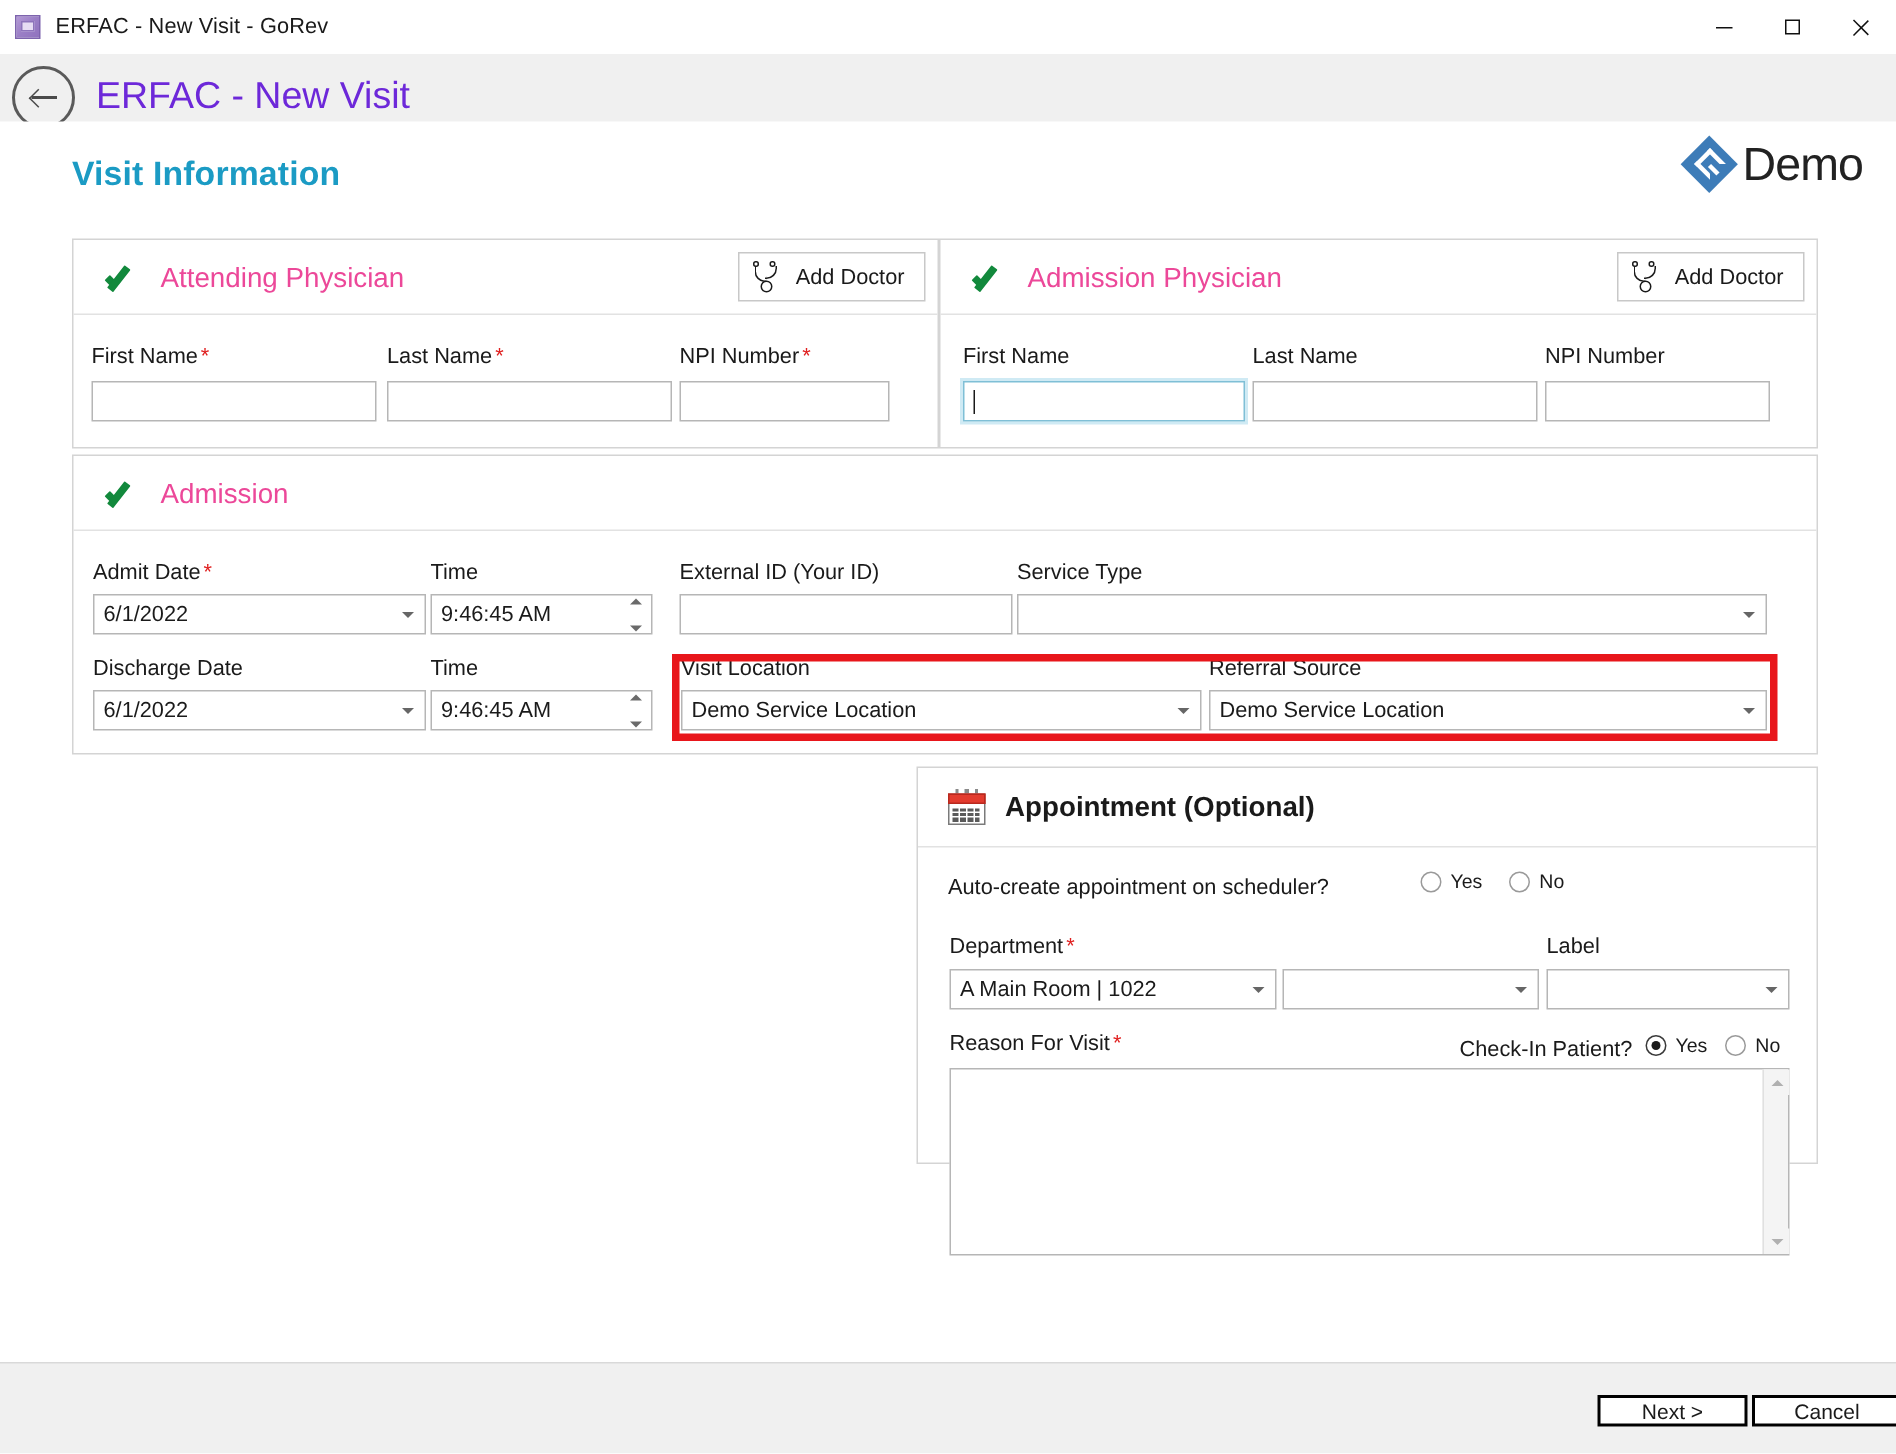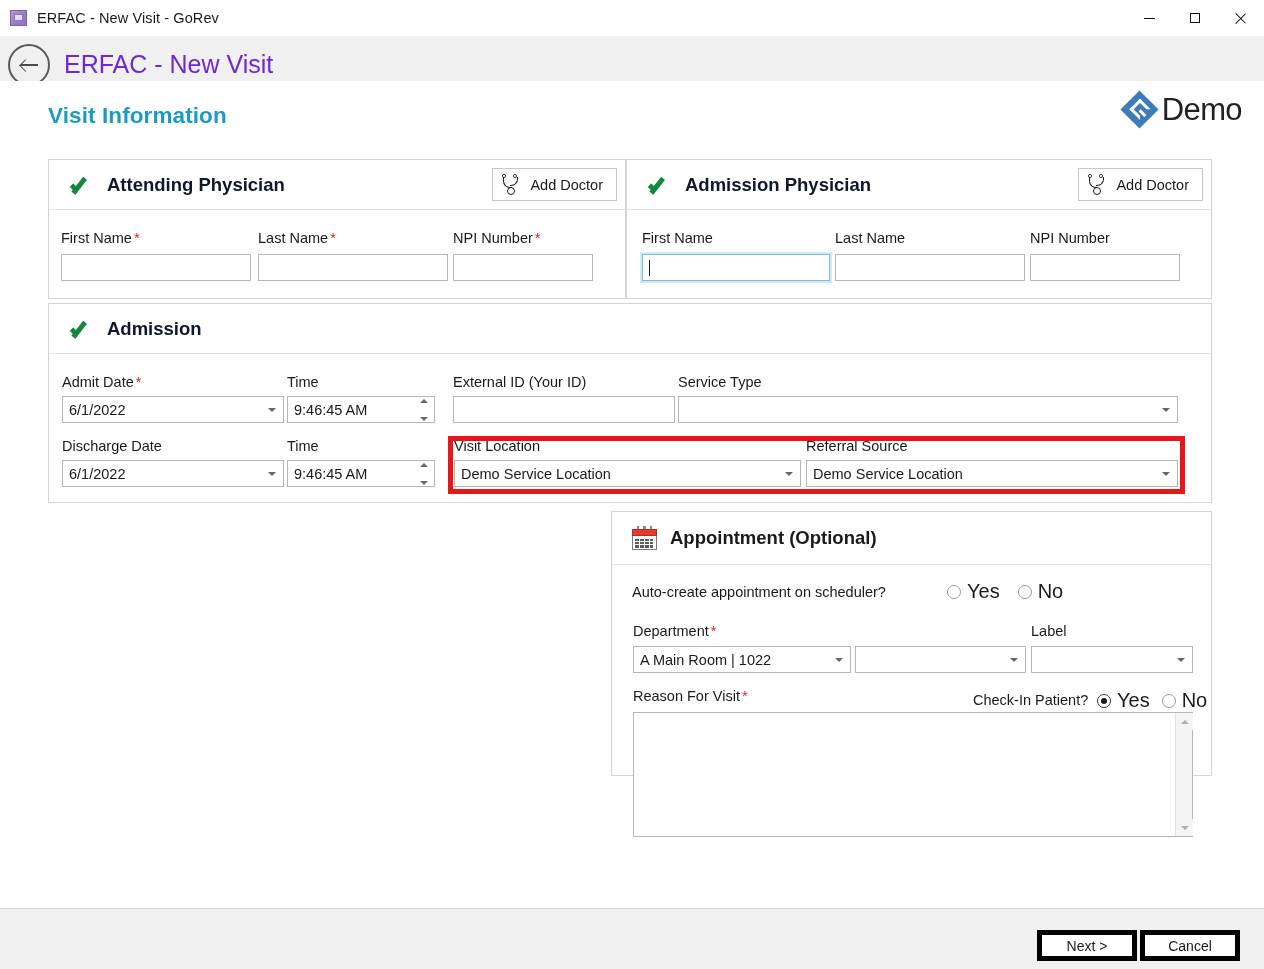--- a/index.html
+++ b/index.html
@@ -190,21 +190,21 @@
   .check:after {
     content: ""; position: absolute;
     left: 6px; top: 15px;
     width: 19px; height: 4.6px;
     background: #12893c;
     transform: rotate(-52deg);
     transform-origin: left bottom;
     border-radius: 0.5px;
   }
   .panel-title {
-    font-size: 18.5px; font-weight: bold; color: #0f172a;
+    font-size: 18.5px; font-weight: normal; color: #ec4899;
   }
   .panel-title.dark { color: #1a1a1a; font-weight: bold; }
 
   .add-doctor-btn {
     position: absolute; right: 8px; top: 8px;
     height: 33px; min-width: 124px;
     border: 1px solid #c8c8c8;
     background: #ffffff;
     display: flex; align-items: center;
     padding: 0 13px 0 8px;
@@ -386,21 +386,21 @@
     flex: none;
   }
   .radio.on .dot { border-color: #3a3a3a; }
   .radio.on .dot:after {
     content: ""; position: absolute;
     left: 3px; top: 3px;
     width: 6px; height: 6px;
     border-radius: 50%;
     background: #1a1a1a;
   }
-  .radio span { font-size: 20px; color: #1a1a1a; }
+  .radio span { font-size: 13px; color: #1a1a1a; }
 
   
   .textarea {
     position: absolute;
     border: 1px solid #b6b6b6;
     background: #ffffff;
     box-sizing: border-box;
   }
   .scrollbar {
     position: absolute; right: 0; top: 0;
@@ -432,26 +432,26 @@
   
   .footer {
     position: absolute; left: 0; top: 908px;
     width: 1264px; height: 61px;
     background: #f0f0f0;
     border-top: 1px solid #d9d9d9;
     box-sizing: border-box;
   }
   .footer-btn {
     position: absolute; top: 21px;
-    height: 31px; width: 100px;
-    background: #ffffff;
-    border: 5px solid #000000;
+    height: 21px; width: 100px;
+    background: #ffffff;
+    border: 2px solid #000000;
     box-sizing: border-box;
     font-size: 14px; color: #1a1a1a;
-    display: flex; align-items: center; justify-content: center;
+    display: flex; align-items: center; justify-content: center; margin-left: 28px;
   }
 </style>
 </head>
 <body>
 
 <div id="app">
 
   <div class="titlebar">
     <div class="title-icon">
       <div class="cube"></div>

